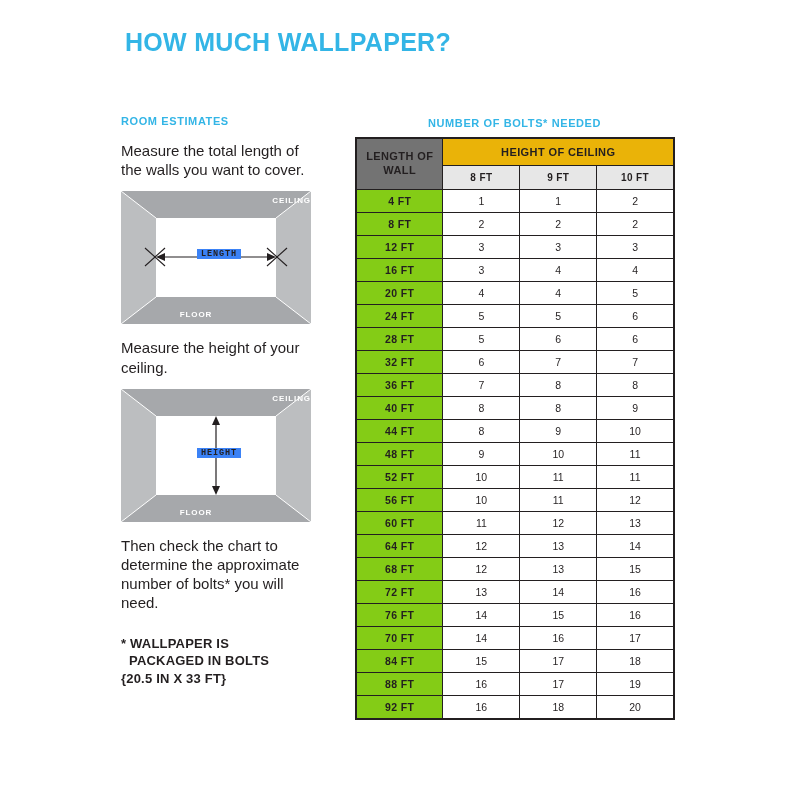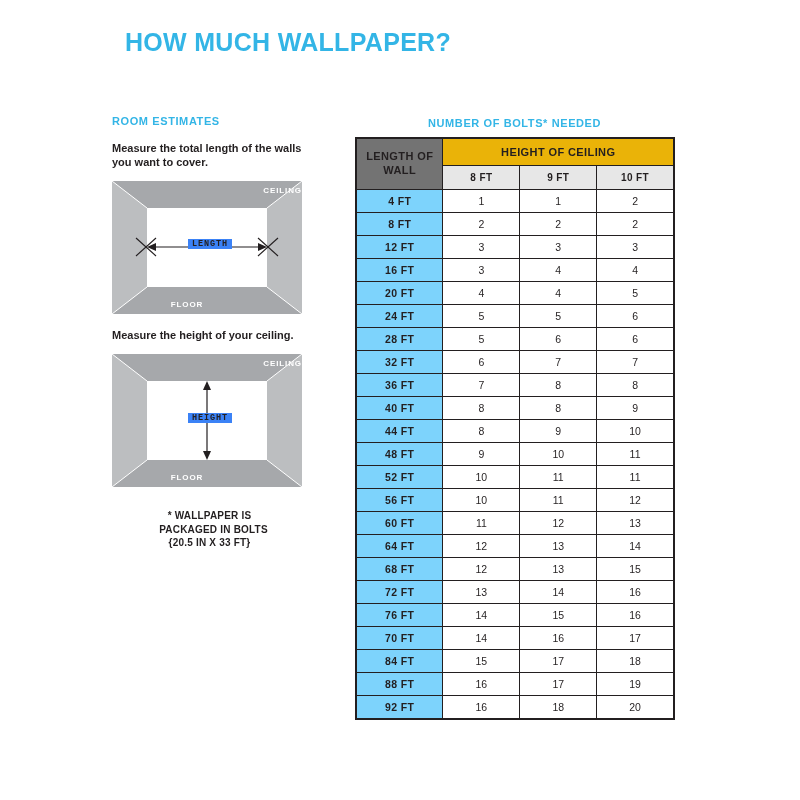--- a/index.html
+++ b/index.html
@@ -28,38 +28,37 @@
     top: 28px;
     font-size: 25px;
     font-weight: bold;
     letter-spacing: 0.3px;
     color: #33b5e6;
     text-transform: uppercase;
   }
   
   .left-col {
     position: absolute;
-    left: 112px;
+    left: 121px;
     top: 115px;
     width: 195px;
   }
   .section-head {
     font-size: 11px;
     font-weight: bold;
     color: #33b5e6;
     letter-spacing: 0.6px;
     text-transform: uppercase;
     margin-bottom: 14px;
   }
   .step-text {
-    font-size: 11px;
+    font-size: 15px;
     line-height: 1.28;
     color: #231f20;
     margin: 12px 0 12px 0;
-    font-weight: bold;
   }
   
   .room {
     position: relative;
     width: 190px;
     height: 133px;
     margin: 0 0 14px 0;
   }
   .room svg { display: block; }
   .room .lbl {
@@ -83,26 +82,25 @@
     padding: 1px 3px;
   }
   .room .dimlbl.length { top: 56px; left: 0; width: 190px; text-align: center; background: none; }
   .room .dimlbl.height { top: 57px; left: 0; width: 190px; text-align: center; background: none; }
   .room .dimlbl.length span,
   .room .dimlbl.height span { background: #3b82f6; padding: 0 4px; font-family: Liberation Mono, monospace; }
 
   
   .footnote {
     margin-top: 22px;
-    font-size: 10px;
+    font-size: 13px;
     font-weight: bold;
     line-height: 1.35;
     letter-spacing: 0.2px;
     text-transform: uppercase;
-    text-align: center;
   }
   .footnote .blk2 { margin-top: 14px; }
 
   
   .table-head-label {
     position: absolute;
     left: 428px;
     top: 117px;
     font-size: 11px;
     font-weight: bold;
@@ -141,21 +139,21 @@
   }
   table.bolts th.sub {
     background: #e7e7e7;
     font-size: 10px;
     font-weight: bold;
     letter-spacing: 0.4px;
     padding: 6px 2px;
     width: 78px;
   }
   table.bolts td.rowhead {
-    background: #7dd3fc;
+    background: #84cc16;
     font-size: 10.5px;
     font-weight: bold;
     letter-spacing: 0.4px;
     padding: 5px 2px;
   }
   table.bolts td.val {
     background: #ffffff;
     font-size: 10.5px;
     padding: 5px 2px;
   }
@@ -218,20 +216,21 @@
 
         <line x1="95" y1="29" x2="95" y2="104" stroke="#231f20" stroke-width="1.2"></line>
         <polygon points="95,27 91,36 99,36" fill="#231f20"></polygon>
         <polygon points="95,106 91,97 99,97" fill="#231f20"></polygon>
       </svg>
       <div class="lbl ceiling">CEILING</div>
       <div class="lbl floor">FLOOR</div>
       <div class="dimlbl height"><span>HEIGHT</span></div>
     </div>
 
+    <p class="step-text">Then check the chart to determine the approximate number of bolts* you will need.</p>
 
     <div class="footnote">
       <div>* WALLPAPER IS</div>
       <div style="padding-left:8px">PACKAGED IN BOLTS</div>
       <div>{20.5 IN X 33 FT}</div>
     </div>
   </div>
 
   <div class="table-head-label">NUMBER OF BOLTS* NEEDED</div>
 

